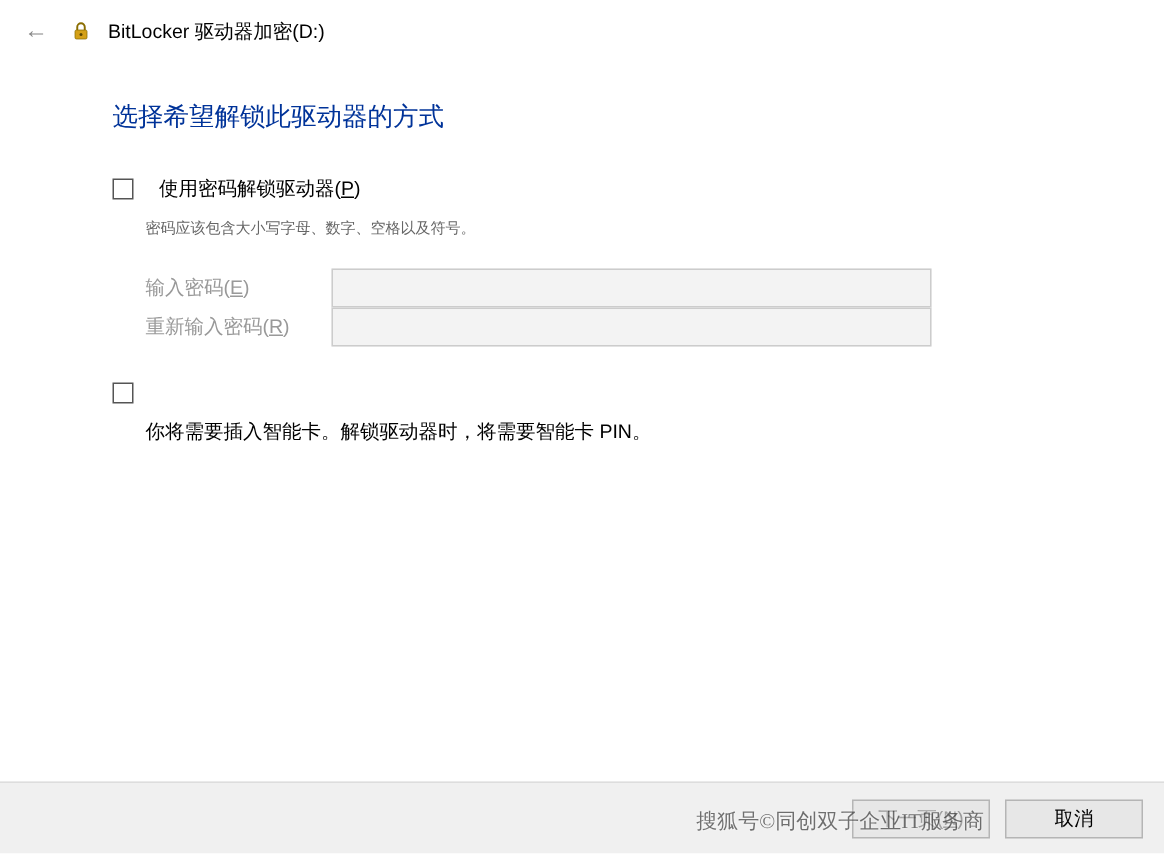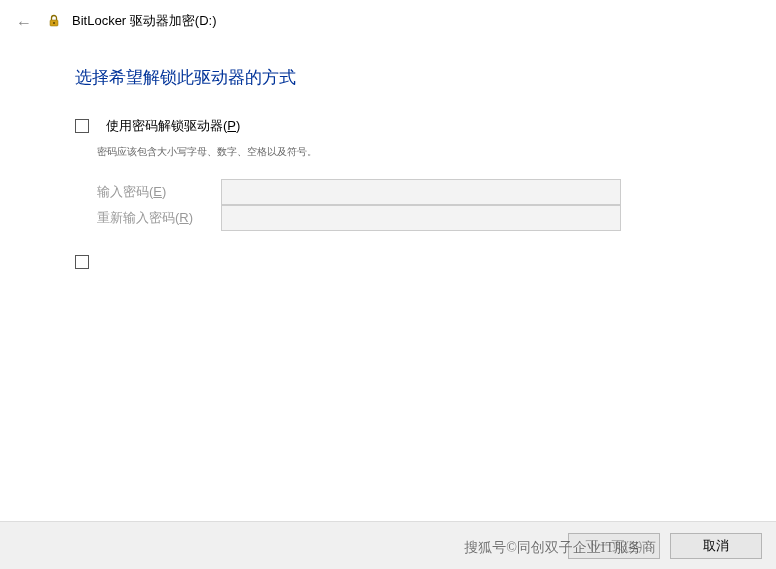--- a/index.html
+++ b/index.html
@@ -171,20 +171,21 @@
     <div class="field-row">
       <span class="field-label"><span>重新输入密码(</span><span class="hotkey">R</span><span>)</span></span>
       <input type="password" class="text-input" disabled="" style="">
     </div>
   </div>
 
   <div class="option-block">
     <div class="checkbox-row">
       <div class="checkbox"></div>
     </div>
+    <div class="description-dark">你将需要插入智能卡。解锁驱动器时，将需要智能卡 PIN。</div>
   </div>
 </div>
 
 <div class="footer">
   <button class="btn" disabled=""><span>下一页(</span><span class="hotkey">N</span><span>)</span></button>
   <button class="btn">取消</button>
 </div>
 
 <div class="watermark">搜狐号©同创双子企业IT服务商</div>
 

